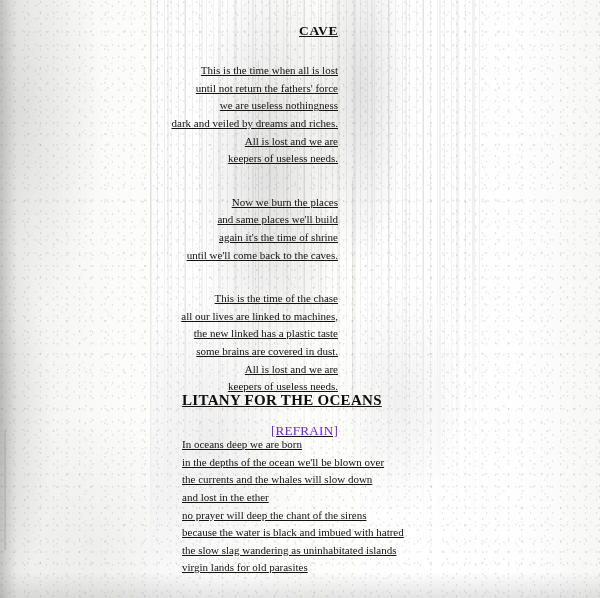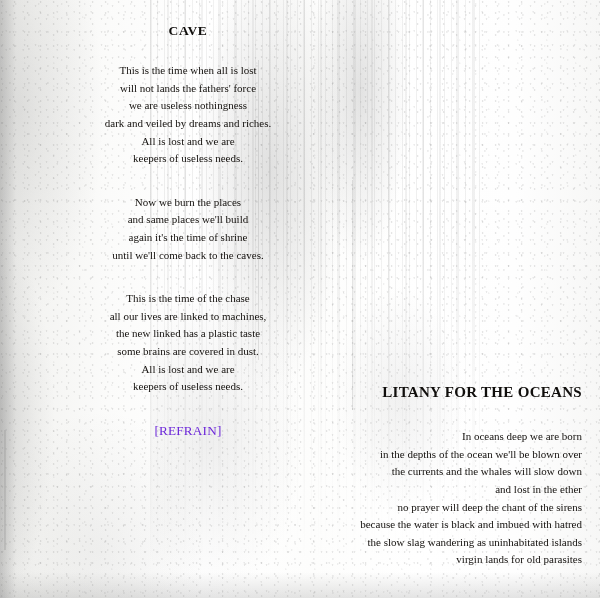--- a/index.html
+++ b/index.html
@@ -88,28 +88,30 @@
     position: absolute;
     background: rgba(110,110,110,0.18);
   }
 
   
   .lyrics-left {
     position: absolute;
     left: 38px;
     top: 22px;
     width: 300px;
-    text-align: center;
+    text-align: right;
+    text-decoration: underline;
   }
   .lyrics-right {
     position: absolute;
     right: 18px;
-    top: 382px;
+    top: 390px;
     width: 400px;
-    text-align: right;
+    text-align: left;
+    text-decoration: underline;
   }
   .song-title {
     font-size: 13.5px;
     font-weight: bold;
     letter-spacing: 0.6px;
     line-height: 1.35;
     margin: 0 0 22px 0;
     color: #100e0c;
   }
   .song-title.right {
@@ -147,21 +149,21 @@
   <div class="bg-edge-bottom"></div>
   <div class="bg-scratch" style="left:4px; top:430px; width:2px; height:120px;"></div>
   <div class="bg-scratch" style="left:258px; top:60px; width:1px; height:300px;"></div>
   <div class="bg-scratch" style="left:352px; top:180px; width:1px; height:230px;"></div>
 
   <div class="lyrics-left">
     <h1 class="song-title">CAVE</h1>
 
     <p class="stanza">
       <span class="line">This is the time when all is lost</span>
-      <span class="line">will not lands the fathers' force</span>
+      <span class="line">until not return the fathers' force</span>
       <span class="line">we are useless nothingness</span>
       <span class="line">dark and veiled by dreams and riches.</span>
       <span class="line">All is lost and we are</span>
       <span class="line">keepers of useless needs.</span>
     </p>
 
     <p class="stanza">
       <span class="line">Now we burn the places</span>
       <span class="line">and same places we'll build</span>
       <span class="line">again it's the time of shrine</span>

